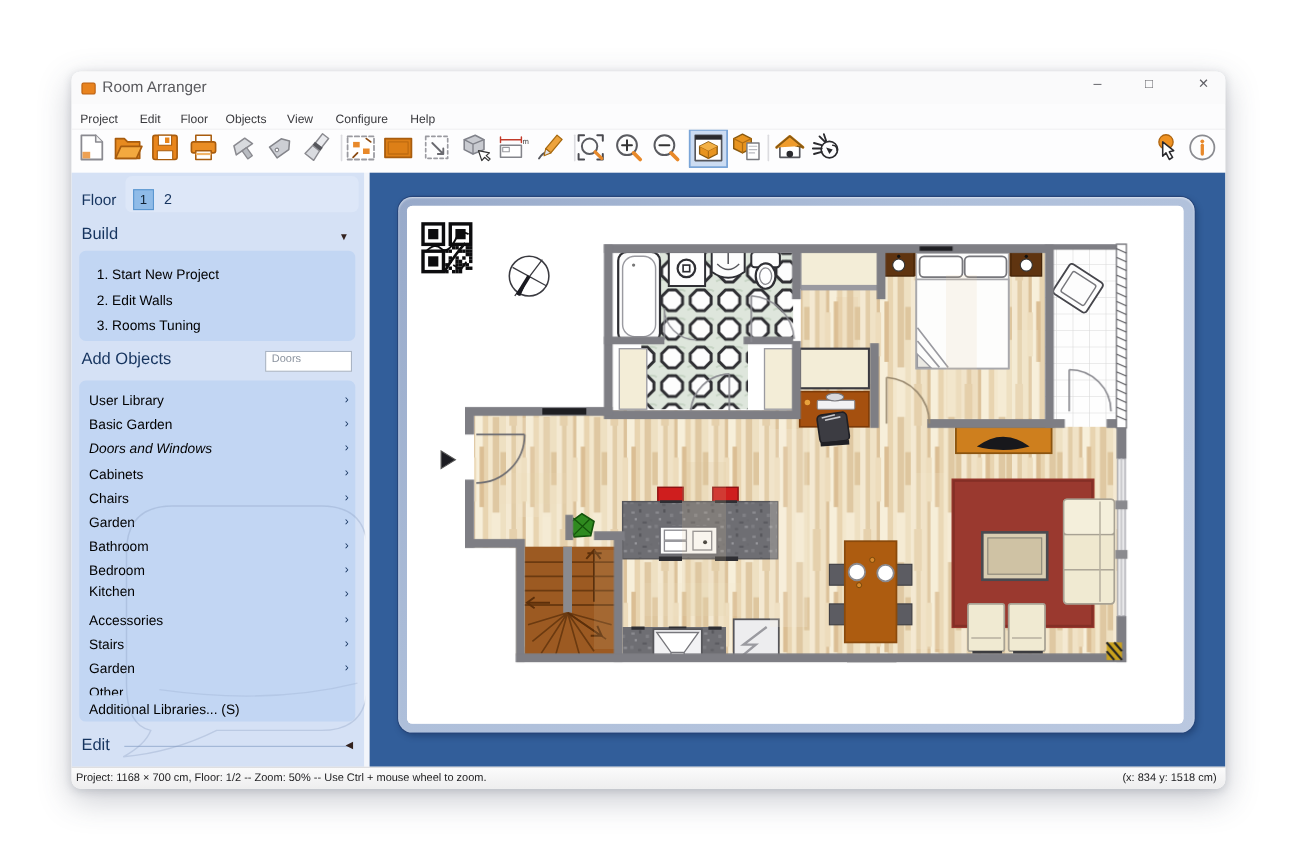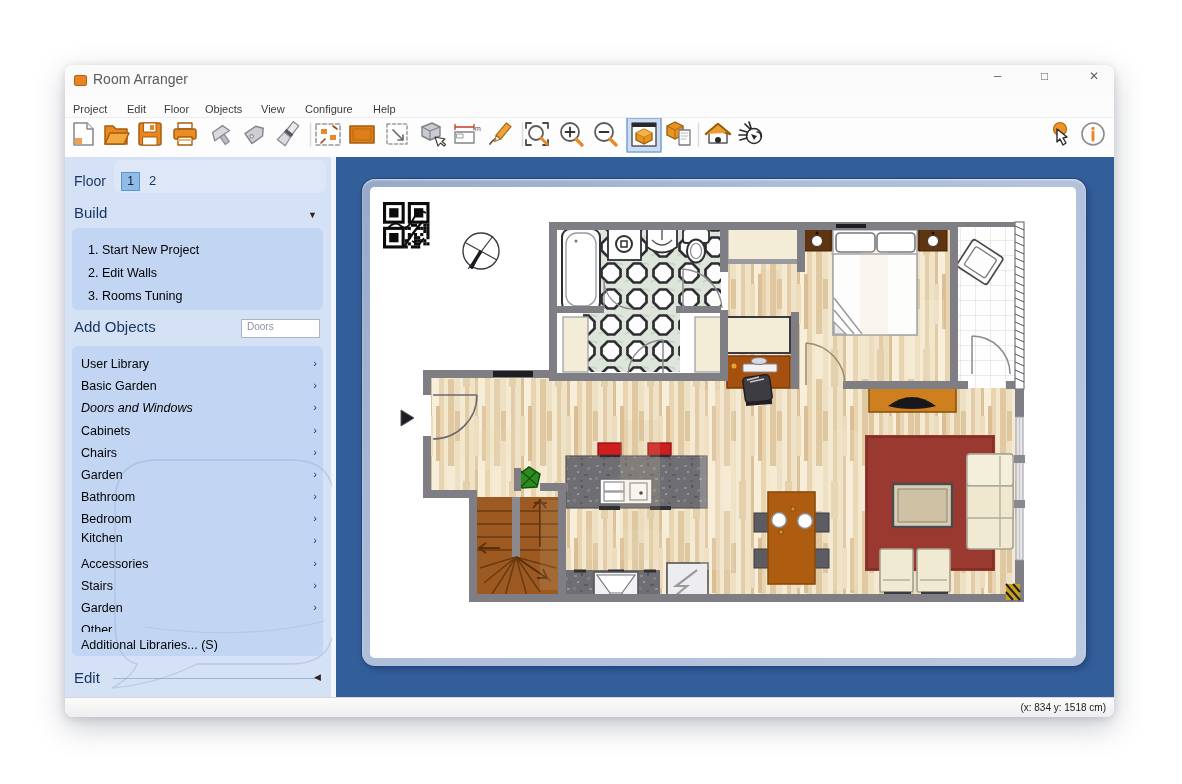--- a/index.html
+++ b/index.html
@@ -564,15 +564,16 @@
           <path d="M683,269 L683,311 M683,269 A42,42 0 0 1 722,308" stroke="#8a8a90"></path>
           <path d="M663,340 L663,374 M663,340 A36,36 0 0 0 628,374" stroke="#8a8a90"></path>
           <path d="M604,309 L604,280 M604,280 A29,29 0 0 0 633,309" stroke="#8a8a90" stroke-width="1.2"></path>
         </g>
       </svg>
       </div>
     </div>
   </div>
 
   <div class="statusbar">
+    <div class="lt">Project: 1168 × 700 cm, Floor: 1/2 -- Zoom: 50% -- Use Ctrl + mouse wheel to zoom.</div>
     <div class="rt">(x: 834 y: 1518 cm)</div>
   </div>
 </div>
 
 </body></html>

